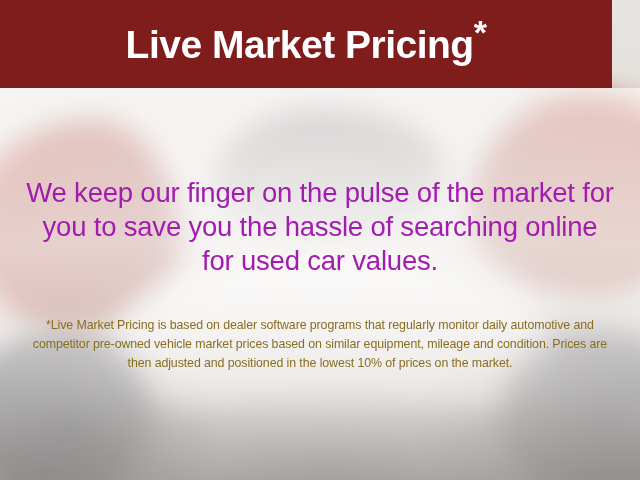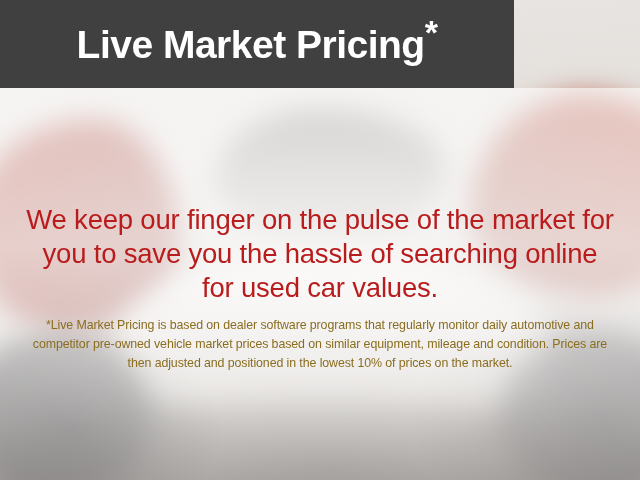--- a/index.html
+++ b/index.html
@@ -80,23 +80,23 @@
     left: 0; top: 88px;
     width: 640px;
     height: 392px;
     background: linear-gradient(180deg, rgba(255,255,255,0.62) 0%, rgba(255,255,255,0.72) 40%, rgba(255,255,255,0.55) 70%, rgba(255,255,255,0.30) 100%);
   }
 
   
   .header-band {
     position: absolute;
     left: 0; top: 0;
-    width: 514px;
+    width: 612px;
     height: 88px;
-    background: #404040;
+    background: #7f1d1d;
     display: flex;
     align-items: center;
     justify-content: center;
   }
   .header-title {
     color: #ffffff;
     font-size: 39px;
     font-weight: bold;
     letter-spacing: -0.5px;
     line-height: 1;
@@ -114,26 +114,25 @@
     left: 0; top: 88px;
     width: 640px;
     height: 392px;
   }
   .headline {
     position: absolute;
     left: 26px;
     top: 88px;
     width: 588px;
     text-align: center;
-    color: #b91c1c;
+    color: #a21caf;
     font-size: 27.5px;
     font-weight: normal;
     line-height: 34px;
     letter-spacing: -0.2px;
-    margin-top: 27px;
   }
   .disclaimer {
     position: absolute;
     left: 30px;
     top: 228px;
     width: 580px;
     text-align: center;
     color: #8a6d1f;
     font-size: 12.4px;
     font-weight: normal;

